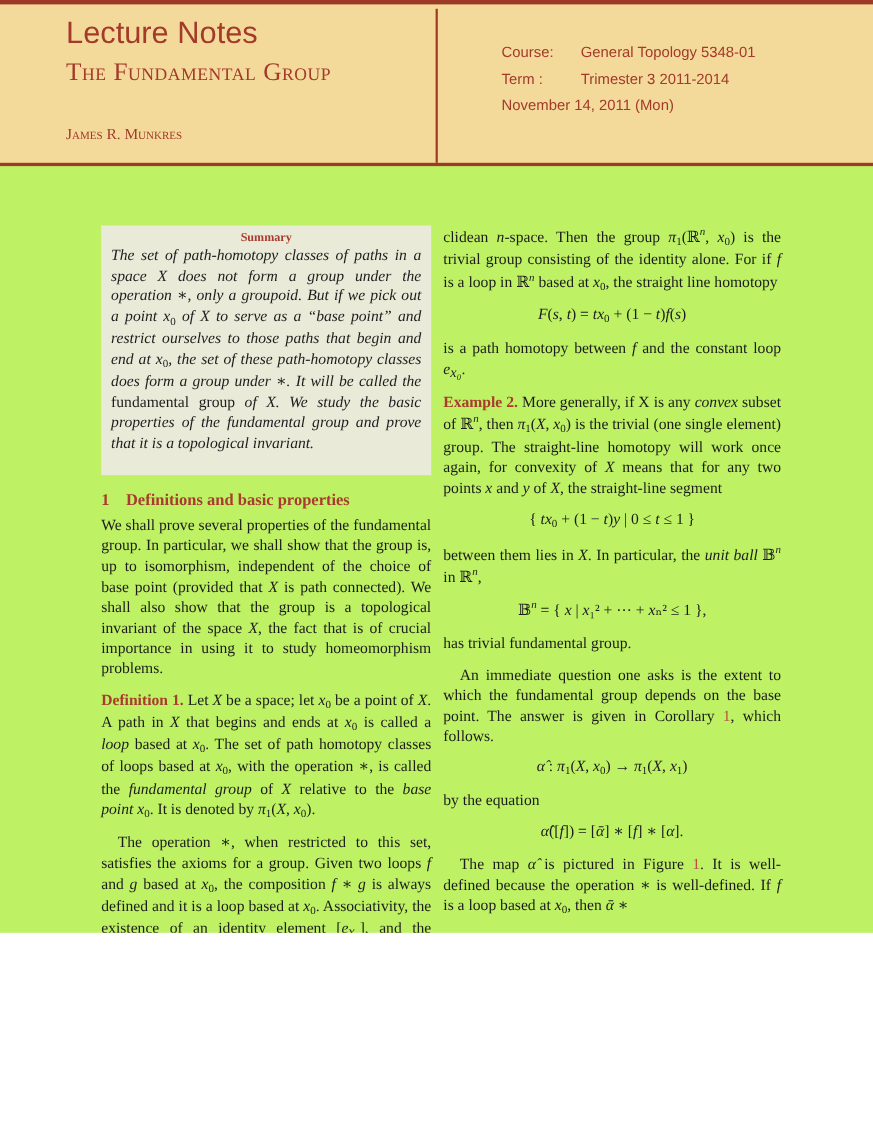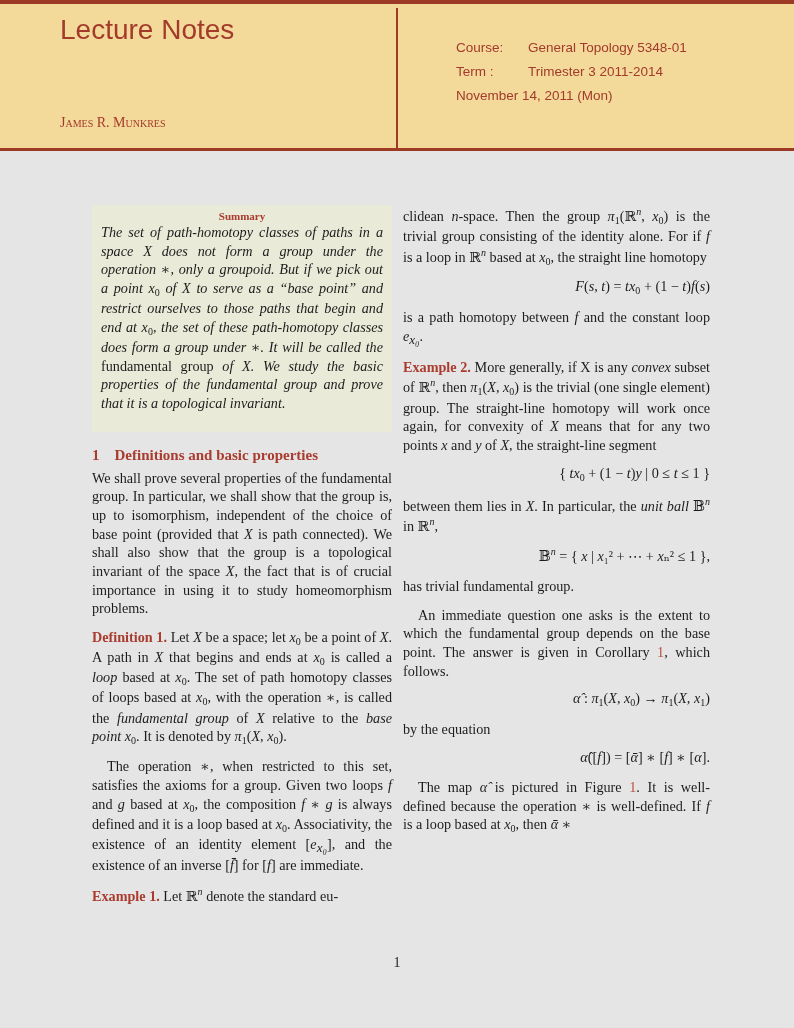--- a/index.html
+++ b/index.html
@@ -1,21 +1,21 @@
 <!DOCTYPE html>
 <html style="--band_bg: #f3da9b; --border: #9d3a26; --accent: #a33a2a; --label: #a93b2f; --link: #b95042; --panel_bg: #e9ead8;"><head>
 <meta charset="utf-8">
 <style>
   html,body{margin:0;padding:0;background:#ffffff;}
   body{
     width:794px;height:1028px;
     font-family:"Liberation Serif","DejaVu Serif","DejaVu Sans",serif;
     color:#1c1c1c;
   }
-  .page{position:relative;width:794px;height:1028px;overflow:hidden;background:#e5e5e5;}
+  .page{position:relative;width:794px;height:848px;overflow:hidden;background:#bef264;}
 
   
   .band{
     position:absolute;left:0;top:0;width:794px;height:151px;box-sizing:border-box;
     background:var(--band_bg,#f3da9b);
     border-top:4px solid var(--border,#9d3a26);
     border-bottom:3px solid var(--border,#9d3a26);
   }
   .band-title{
     position:absolute;left:60px;top:10px;
@@ -69,21 +69,21 @@
   .summary-text{
     font-style:italic;font-size:14px;line-height:1.3;
     margin:0;text-align:justify;
   }
 
   .section-h{
     color:var(--label,#a93b2f);font-weight:bold;font-size:15px;
     margin:2px 0 5px;display:flex;gap:15px;
   }
 
-  .eq{text-align:right;margin:5px 0 12px;font-size:14.2px;}
+  .eq{text-align:center;margin:5px 0 12px;font-size:14.2px;}
 
   
   .i,.m{font-style:italic;}
   .up{font-style:normal;}
   .rb{color:var(--label,#a93b2f);font-weight:bold;}
   .lk{color:var(--link,#b95042);cursor:pointer;}
   .sb{font-size:10px;vertical-align:-3px;}
   .sp{font-size:10px;vertical-align:6px;}
   .m.sb{font-size:13px;}
 
@@ -92,20 +92,21 @@
     text-align:center;font-size:14px;color:#1c1c1c;
   }
 </style>
 </head>
 <body>
 
 <div class="page">
 
   <div class="band">
     <div class="band-title">Lecture Notes</div>
+    <div class="band-subtitle">The Fundamental Group</div>
     <div class="band-author">James R. Munkres</div>
     <div class="band-divider"></div>
     <div class="band-meta">
       <span>Course:</span>
       <span>General Topology 5348-01</span>
       <span>Term :</span>
       <span>Trimester 3 2011-2014</span>
       <span class="span2">November 14, 2011 (Mon)</span>
     </div>
   </div>

